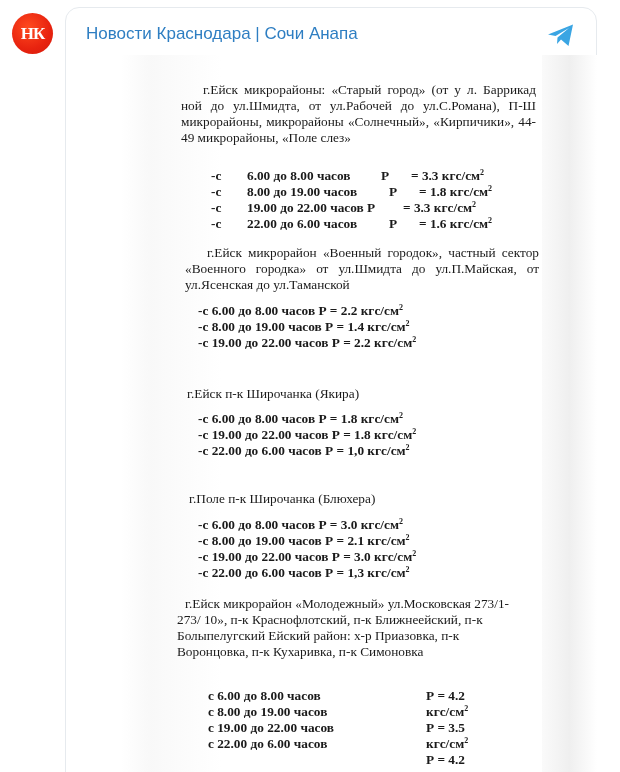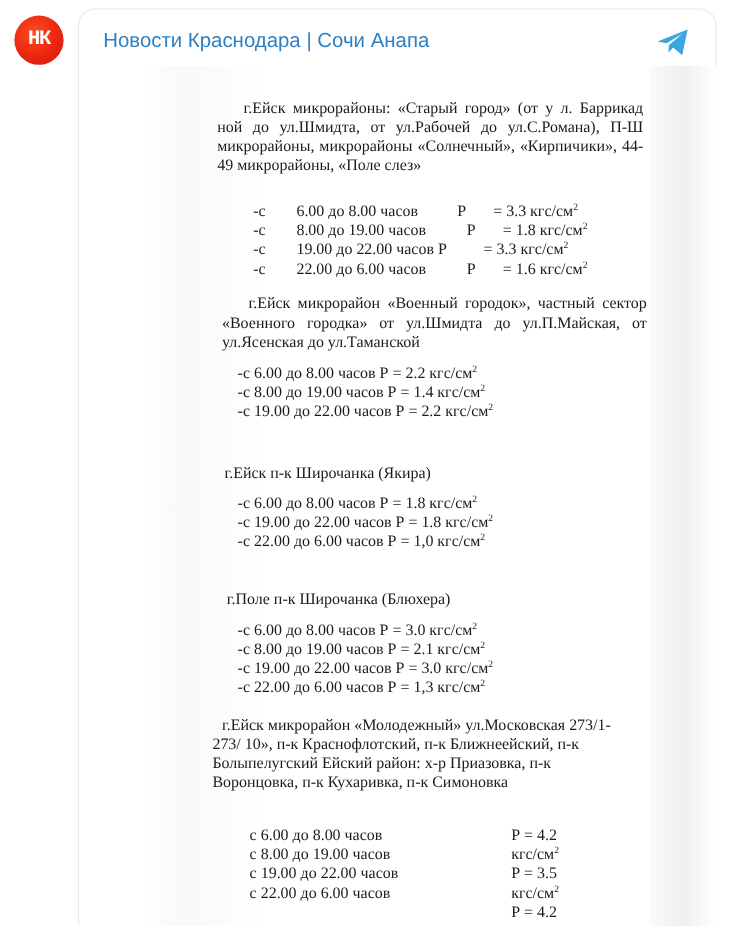--- a/index.html
+++ b/index.html
@@ -19,21 +19,21 @@
     left: 12px;
     top: 13px;
     width: 41px;
     height: 41px;
     border-radius: 50%;
     background: radial-gradient(circle at 40% 35%, #ff4a1f 0%, #e8230f 60%, #d41a0b 100%);
     color: #fff;
     display: flex;
     align-items: center;
     justify-content: center;
-    font-family: Liberation Mono, monospace;
+    font-family: Liberation Serif, serif;
     font-weight: bold;
     font-size: 17px;
     letter-spacing: -1px;
   }
   .card {
     position: absolute;
     left: 65px;
     top: 7px;
     width: 530px;
     height: 800px;
@@ -94,21 +94,21 @@
     font-size: 13.3px;
     line-height: 16px;
   }
   .para {
     position: absolute;
     text-align: justify;
   }
   .para .ind { display: inline-block; width: 22px; }
   .rows {
     position: absolute;
-    font-weight: normal;
+    font-weight: bold;
     font-size: 13.3px;
     line-height: 16px;
     white-space: nowrap;
   }
   .row { height: 16px; position: relative; }
   sup { font-size: 8px; line-height: 0; vertical-align: 5px; }
   .col { position: absolute; top: 0; }
 </style>
 </head>
 <body>

